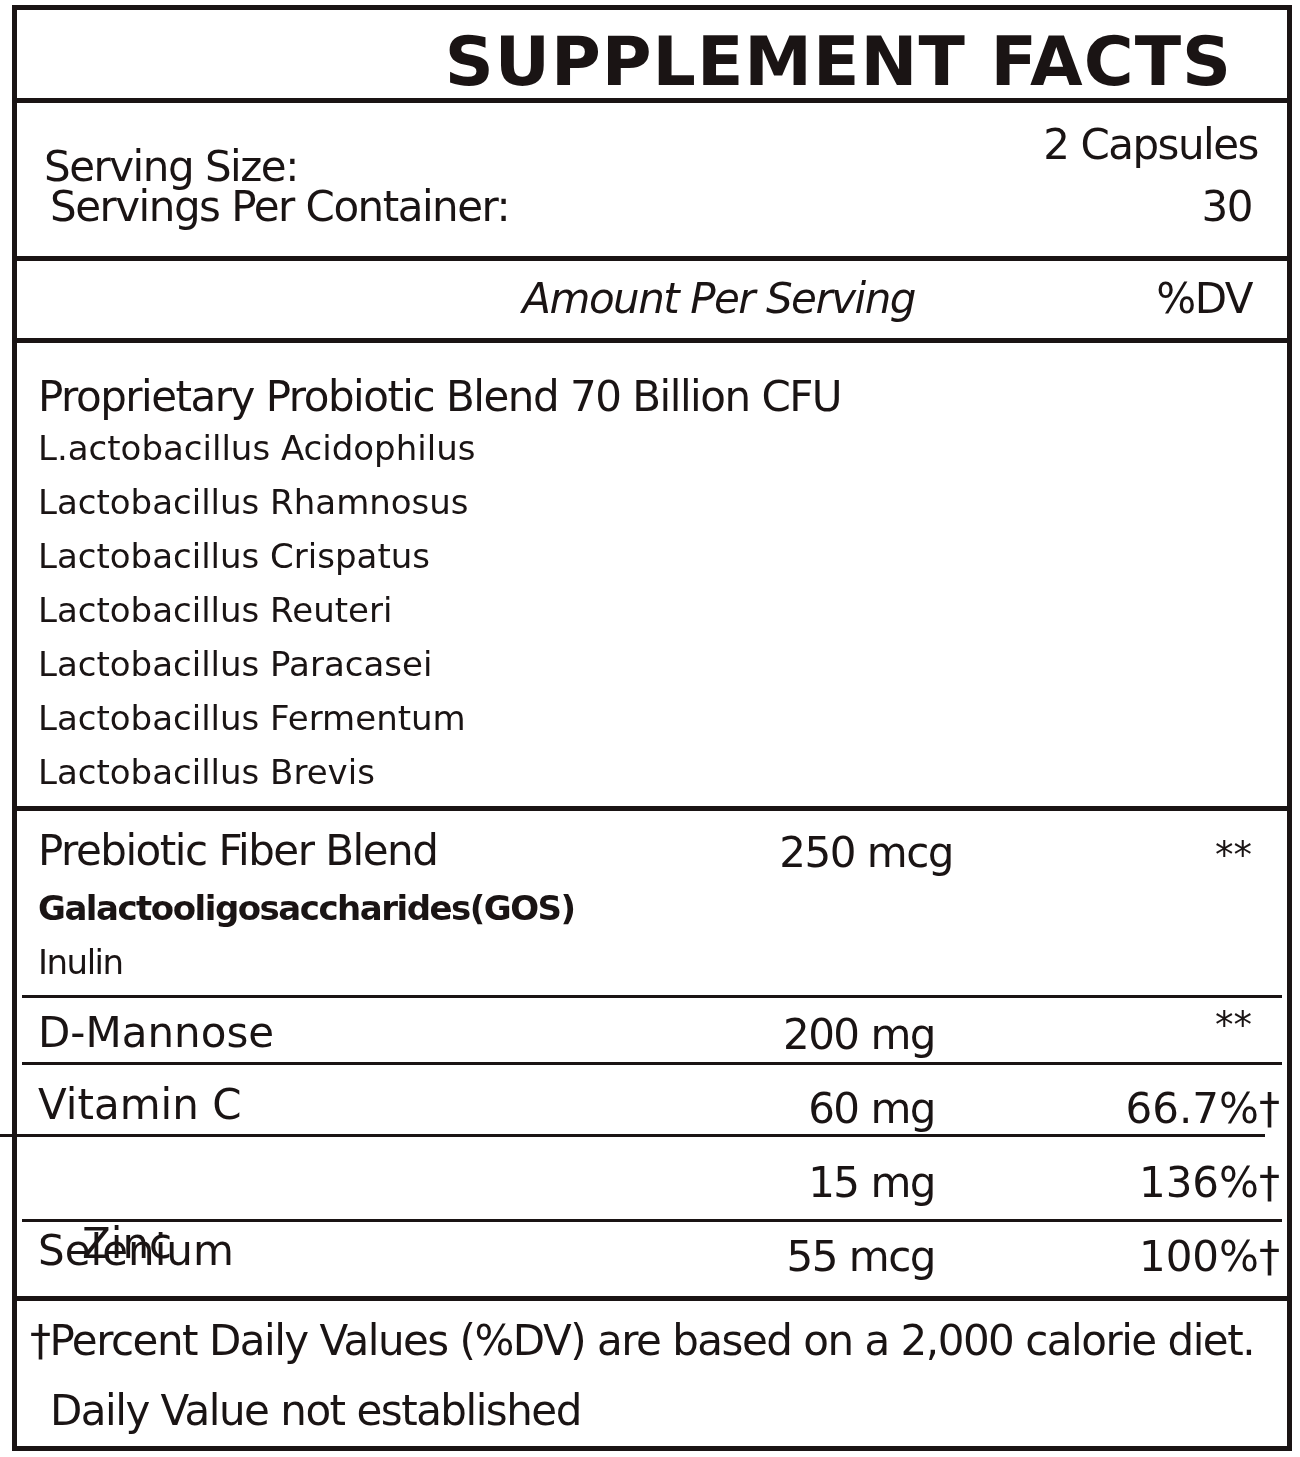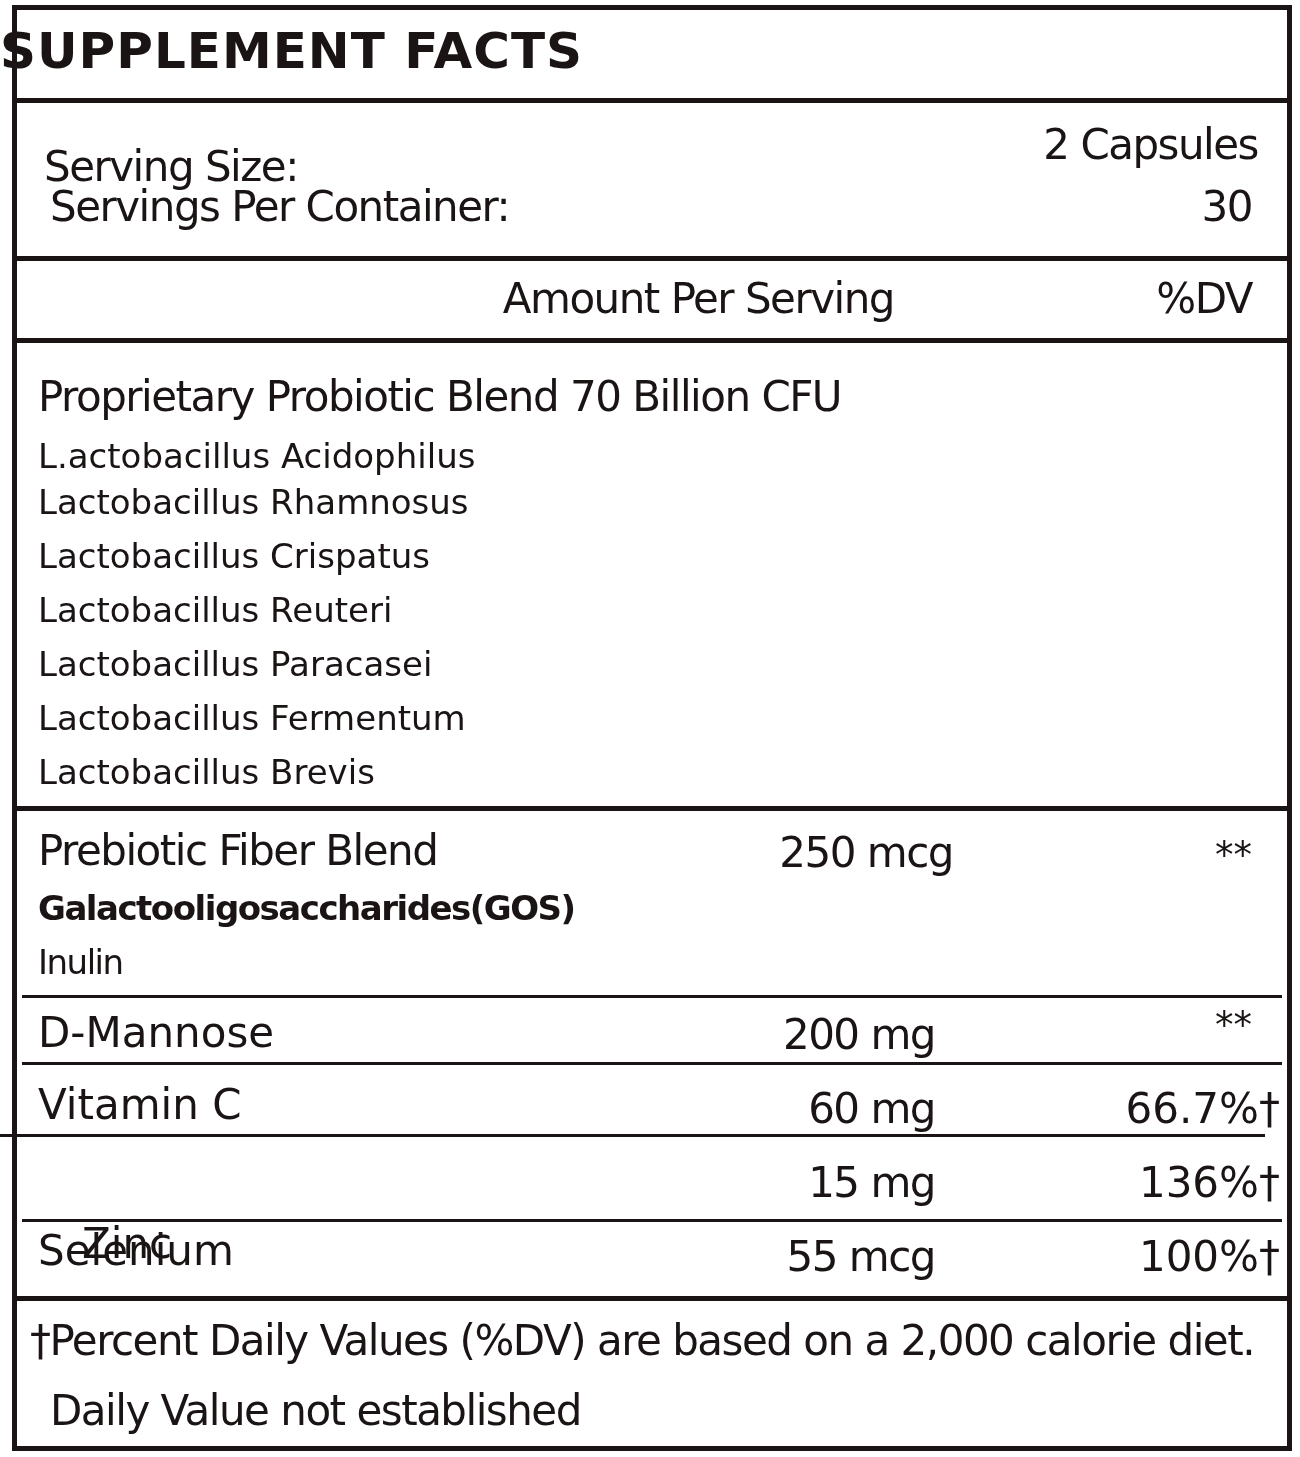--- a/index.html
+++ b/index.html
@@ -29,26 +29,26 @@
     position: absolute;
     background: #1a1414;
   }
   .thick { height: 5px; }
   .thin { height: 3px; }
 
   .title {
     position: absolute;
     left: 0; right: 0;
     top: 22px;
-    text-align: left;
+    text-align: right;
     font-family: "DejaVu Sans", sans-serif;
     font-weight: bold;
-    font-size: 50px;
+    font-size: 68px;
     letter-spacing: 1px;
-    padding-right: 93px;
+    padding-right: 68px;
   }
   .t-lg { font-size: 42px; }
   .t-md { font-size: 37px; }
   .t-sm { font-size: 34px; }
   .right { text-align: right; }
   .cond { letter-spacing: -1.5px; }
 </style>
 </head>
 <body>
 
@@ -56,26 +56,26 @@
 
 <div class="title">SUPPLEMENT FACTS</div>
 <div class="hline thick" style="left:12px; width:1280px; top:98px;"></div>
 
 <div class="abs t-lg cond" style="left:44px; top:120px;margin-top:22px;">Serving Size:</div>
 <div class="abs t-lg cond right" style="right:42px; top:120px;">2 Capsules</div>
 <div class="abs t-lg cond" style="left:50px; top:182px;">Servings Per Container:</div>
 <div class="abs t-lg cond right" style="right:48px; top:182px;">30</div>
 <div class="hline thick" style="left:12px; width:1280px; top:256px;"></div>
 
-<div class="abs t-lg cond right" style="right:406px; top:274px;">Amount Per Serving</div>
+<div class="abs t-lg cond right" style="right:385px; top:274px;font-style:italic;">Amount Per Serving</div>
 <div class="abs t-lg cond right" style="right:48px; top:274px;margin-left:44px;">%DV</div>
 <div class="hline thick" style="left:12px; width:1280px; top:338px;"></div>
 
 <div class="abs t-lg cond" style="left:38px; top:372px;">Proprietary Probiotic Blend 70 Billion CFU</div>
-<div class="abs t-sm" style="left:38px; top:428px;margin-top:8px;">L.actobacillus Acidophilus</div>
+<div class="abs t-sm" style="left:38px; top:428px;">L.actobacillus Acidophilus</div>
 <div class="abs t-sm" style="left:38px; top:482px;">Lactobacillus Rhamnosus</div>
 <div class="abs t-sm" style="left:38px; top:536px;">Lactobacillus Crispatus</div>
 <div class="abs t-sm" style="left:38px; top:590px;">Lactobacillus Reuteri</div>
 <div class="abs t-sm" style="left:38px; top:644px;">Lactobacillus Paracasei</div>
 <div class="abs t-sm" style="left:38px; top:698px;">Lactobacillus Fermentum</div>
 <div class="abs t-sm" style="left:38px; top:752px;">Lactobacillus Brevis</div>
 <div class="hline thick" style="left:12px; width:1280px; top:806px;"></div>
 
 <div class="abs t-lg cond" style="left:38px; top:826px;">Prebiotic Fiber Blend</div>
 <div class="abs t-lg cond right" style="right:347px; top:828px;">250 mcg</div>

